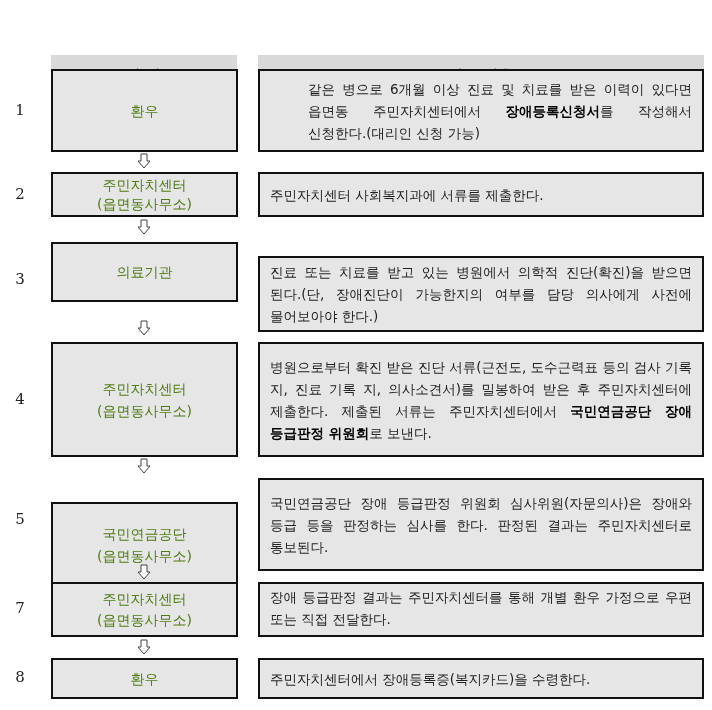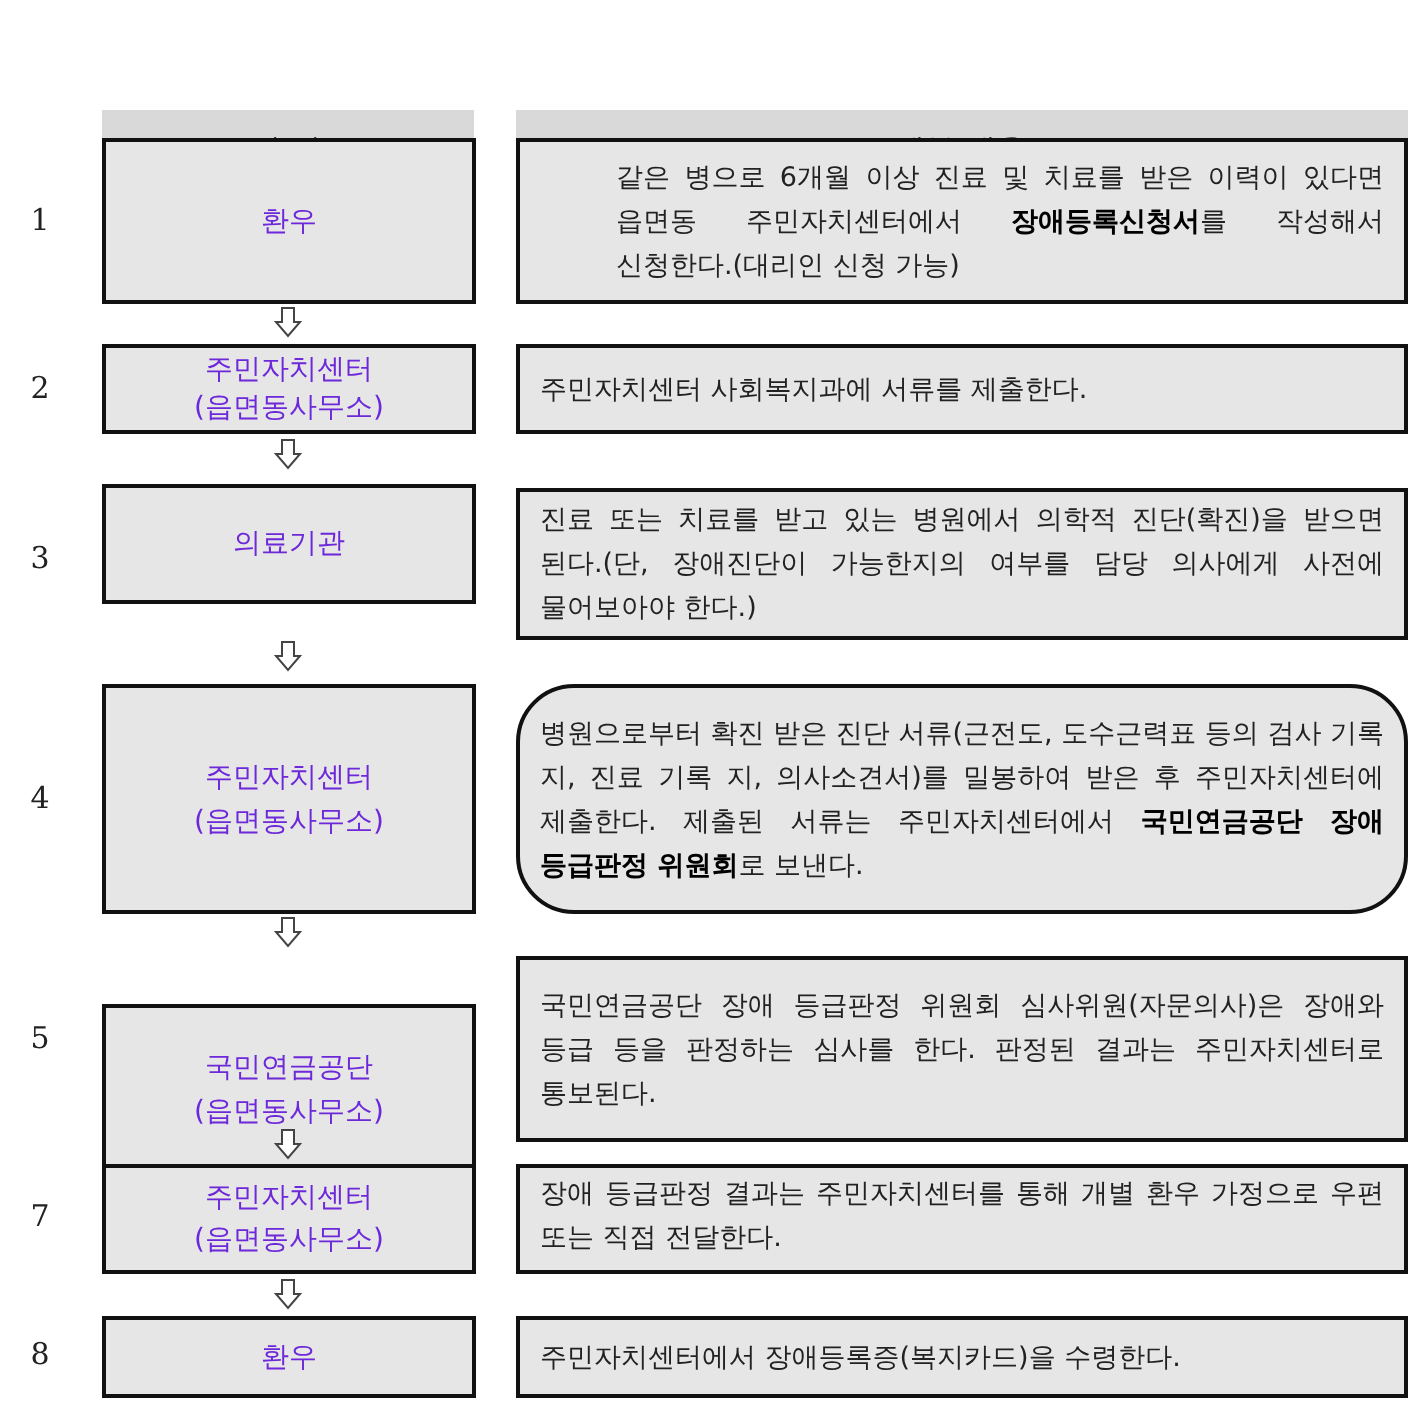--- a/index.html
+++ b/index.html
@@ -3,21 +3,21 @@
 <meta charset="utf-8">
 <style>
   html, body { margin:0; padding:0; background:#ffffff; }
   body { width:712px; height:710px; position:relative; overflow:hidden;
          font-family:"DejaVu Sans", sans-serif; color:#222; }
   .hdr { position:absolute; background:#d9d9d9; display:flex; align-items:center; justify-content:center;
          font-size:14px; color:#333; letter-spacing:1px;margin-top:47px; }
   .num { position:absolute; left:10px; width:20px; text-align:center; font-family:"DejaVu Serif", serif; font-size:15px; color:#222; }
   .box { position:absolute; background:#e6e6e6; border:2px solid #111; box-sizing:border-box; }
   .lbox { left:51px; width:187px; display:flex; flex-direction:column; align-items:center; justify-content:center;
-          font-size:14px; line-height:20px; color:#6d28d9; text-align:center; }
+          font-size:14px; line-height:20px; color:#4d7c0f; text-align:center; }
   .rbox { left:258px; width:446px; padding:5px 10px; font-size:13.5px; line-height:22px; color:#222;
           text-align:justify; text-align-last:left; display:flex; align-items:center; }
   .rbox p { margin:0; width:100%; word-break:keep-all; }
   .rbox b { font-weight:bold; color:#000; }
   .arrow { position:absolute; left:136px; width:16px; height:16px; }
 </style>
 </head>
 <body>
 
 <div class="hdr" style="left:51px;top:8px;width:186px;height:40px;">
@@ -47,33 +47,33 @@
   <p><span>주민자치센터 사회복지과에 서류를 제출한다.</span></p>
 </div>
 <svg class="arrow" style="top:219px;" viewBox="0 0 16 16">
     <path d="M5 1 H11 V8 H14 L8 15 L2 8 H5 Z" fill="#fff" stroke="#444" stroke-width="1"></path>
   </svg>
 
 <div class="num" style="top:270px;">3</div>
 <div class="box lbox" style="top:242px;height:60px;">
   <span>의료기관</span>
 </div>
-<div class="box rbox" style="top:244px;height:76px;">
+<div class="box rbox" style="top:256px;height:76px;">
   <p><span>진료 또는 치료를 받고 있는 병원에서 의학적 진단(확진)을 받으면 된다.(단, 장애진단이 가능한지의 여부를 담당 의사에게 사전에 물어보아야 한다.)</span></p>
 </div>
 <svg class="arrow" style="top:320px;" viewBox="0 0 16 16">
     <path d="M5 1 H11 V8 H14 L8 15 L2 8 H5 Z" fill="#fff" stroke="#444" stroke-width="1"></path>
   </svg>
 
 <div class="num" style="top:390px;">4</div>
 <div class="box lbox" style="top:342px;height:115px;line-height:22px;">
   <span>주민자치센터</span>
   <span>(읍면동사무소)</span>
 </div>
-<div class="box rbox" style="top:342px;height:115px;border-radius:29px;">
+<div class="box rbox" style="top:342px;height:115px;">
   <p><span>병원으로부터 확진 받은 진단 서류(근전도, 도수근력표 등의 검사 기록 지, 진료 기록 지, 의사소견서)를 밀봉하여 받은 후 주민자치센터에 제출한다. 제출된 서류는 주민자치센터에서 </span><b>국민연금공단 장애 등급판정 위원회</b><span>로 보낸다.</span></p>
 </div>
 <svg class="arrow" style="top:458px;" viewBox="0 0 16 16">
     <path d="M5 1 H11 V8 H14 L8 15 L2 8 H5 Z" fill="#fff" stroke="#444" stroke-width="1"></path>
   </svg>
 
 <div class="num" style="top:510px;">5</div>
 <div class="box lbox" style="top:502px;height:85px;line-height:22px;">
   <span>국민연금공단</span>
   <span>(읍면동사무소)</span>

